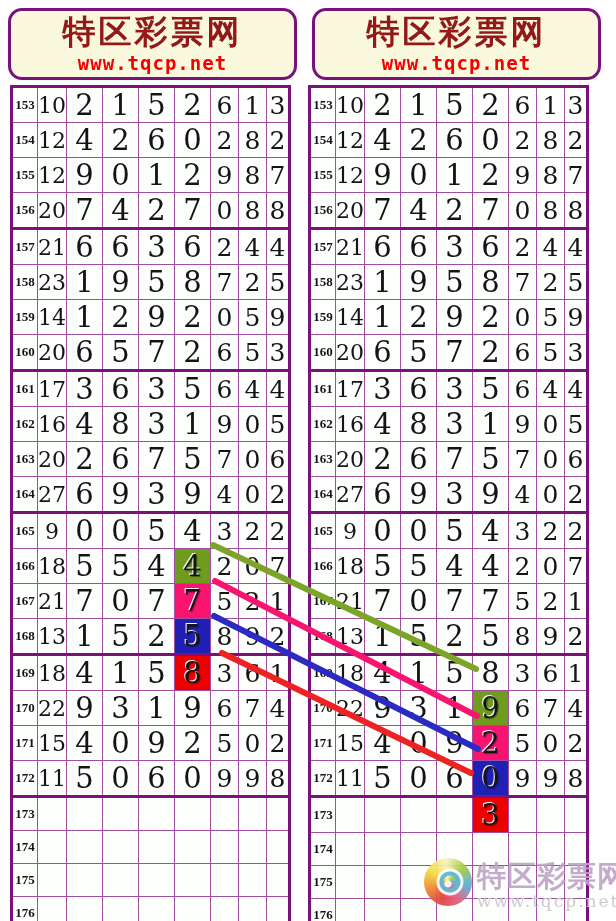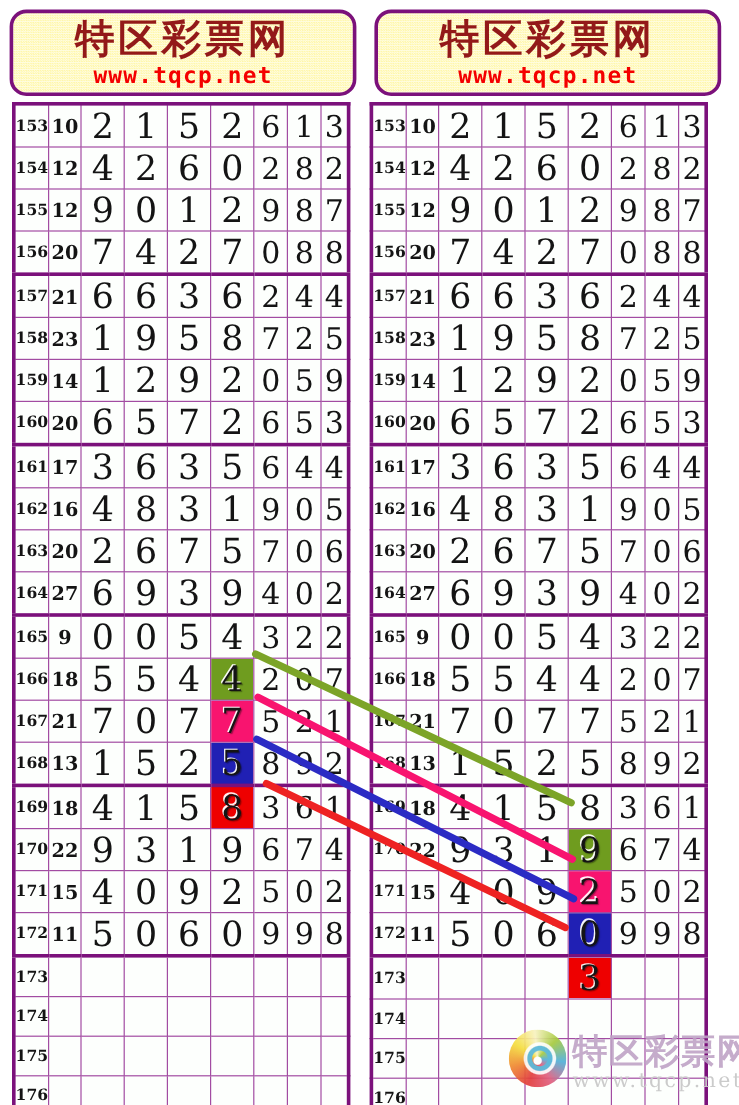--- a/index.html
+++ b/index.html
@@ -30,22 +30,22 @@
   .tbl-left{left:10px;top:85px;}
   .tbl-right{left:308px;top:85px;}
   table.grid td{
     border:1px solid #a24ca2;height:32px;padding:0;margin:0;
     text-align:center;vertical-align:middle;color:#141414;
     background:#fdfffd;overflow:hidden;
   }
   td.c-per,td.c-sum,td.c-ext{
     background:repeating-conic-gradient(#cdeec6 0% 25%, #e6fbe0 0% 50%) 0 0 / 2px 2px;
   }
-  td.c-per{font-size:13px;font-weight:bold;}
-  td.c-sum{font-size:16px;font-weight:bold;}
+  td.c-per{font-size:13px;font-weight:bold;font-family:Liberation Serif, serif;}
+  td.c-sum{font-size:22px;font-weight:normal;}
   td.c-dig{font-size:29px;}
   td.c-ext{font-size:25px;}
   tr.grp td{border-top:3px solid #7b117b;}
   td.thickL{border-left:3px solid #7b117b;}
   td.hl{color:#000;text-shadow:-1px -1px 0 rgba(255,255,255,.95), 1px 1px 1px rgba(0,0,0,.4);}
   #lines-svg{position:absolute;left:0;top:0;z-index:5;pointer-events:none;}
   .watermark{position:absolute;left:0;top:0;width:616px;height:921px;z-index:6;pointer-events:none;}
   .wm-ball{
     position:absolute;left:424px;top:858px;width:48px;height:48px;border-radius:50%;
     background:

